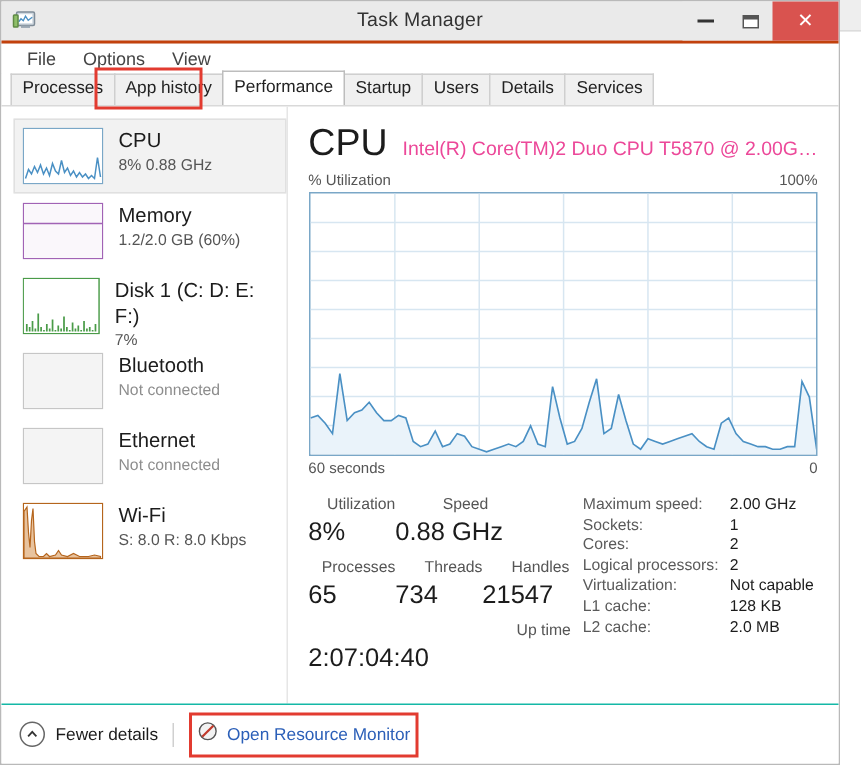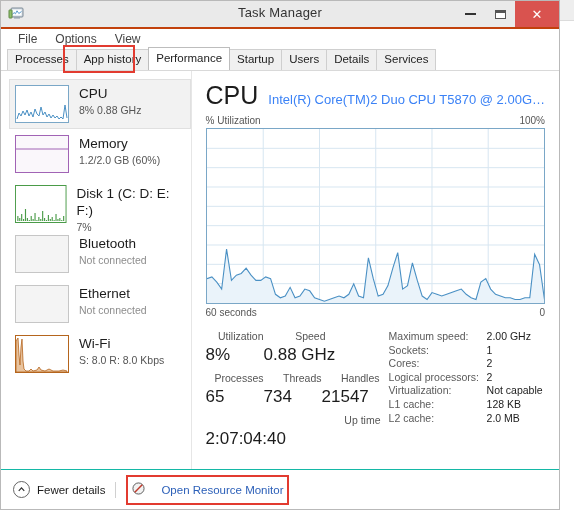--- a/index.html
+++ b/index.html
@@ -95,21 +95,21 @@
   .thumb svg { display: block; width: 100%; height: 100%; }
   .res-text { display: flex; flex-direction: column; padding-top: 0px; }
   .res-title { font-size: 13.5px; color: #1c1c1c; line-height: 17px; }
   .res-sub { font-size: 10.5px; color: #555; line-height: 14px; margin-top: 1px; }
   .res-sub.muted { color: #8d8d8d; }
 
   
   .main { flex: 1; padding: 10px 14px 0 14px; box-sizing: border-box; position: relative; }
   .main-head { display: flex; align-items: baseline; gap: 10px; }
   .main-title { font-size: 25px; color: #1c1c1c; line-height: 28px; font-weight: normal; }
-  .main-sub { font-size: 13px; color: #3b82f6; overflow: hidden; white-space: nowrap; }
+  .main-sub { font-size: 13px; color: #ec4899; overflow: hidden; white-space: nowrap; }
 
   .axis-row { display: flex; justify-content: space-between; font-size: 10px; color: #555; margin-top: 6px; margin-bottom: 2px; }
   .chartbox { position: relative; width: 100%; height: 176px; border: 1px solid #7aa7c7; box-sizing: border-box; background: #fff; }
   .chartbox svg { display: block; width: 100%; height: 100%; }
   .axis-row.bottom { margin-top: 3px; }
 
   .stats { display: flex; margin-top: 11px; }
   .stats-left { width: 175px; }
   .stat-row { display: flex; }
   .stat-cell { width: 58px; }
@@ -125,21 +125,21 @@
 
   
   .footer {
     position: absolute; left: 0; bottom: 0; width: 100%; height: 40px;
     border-top: 1px solid #14b8a6; background: #fff;
     display: flex; align-items: center; padding-left: 12px; box-sizing: border-box;
   }
   .fewer { display: flex; align-items: center; gap: 7px; font-size: 11.5px; color: #1c1c1c; }
   .circle-icon { width: 15px; height: 15px; border-radius: 50%; border: 1px solid #666; display: flex; align-items: center; justify-content: center; }
   .sep { width: 1px; height: 16px; background: #d0d0d0; margin: 0 10px; }
-  .orm-wrap { position: relative; display: flex; align-items: center; gap: 16px; padding: 3px 6px; }
+  .orm-wrap { position: relative; display: flex; align-items: center; gap: 6px; padding: 3px 6px; }
   .orm-box { position: absolute; left: 0; top: -3px; right: 0; bottom: -3px; border: 2px solid #e23b30; pointer-events: none; }
   .orm-label { font-size: 11.5px; color: #2b5fb8; }
 </style>
 </head>
 <body>
 
 <div id="root">
 
   <div class="bg-window">
     <div class="bg-window-strip"></div>

